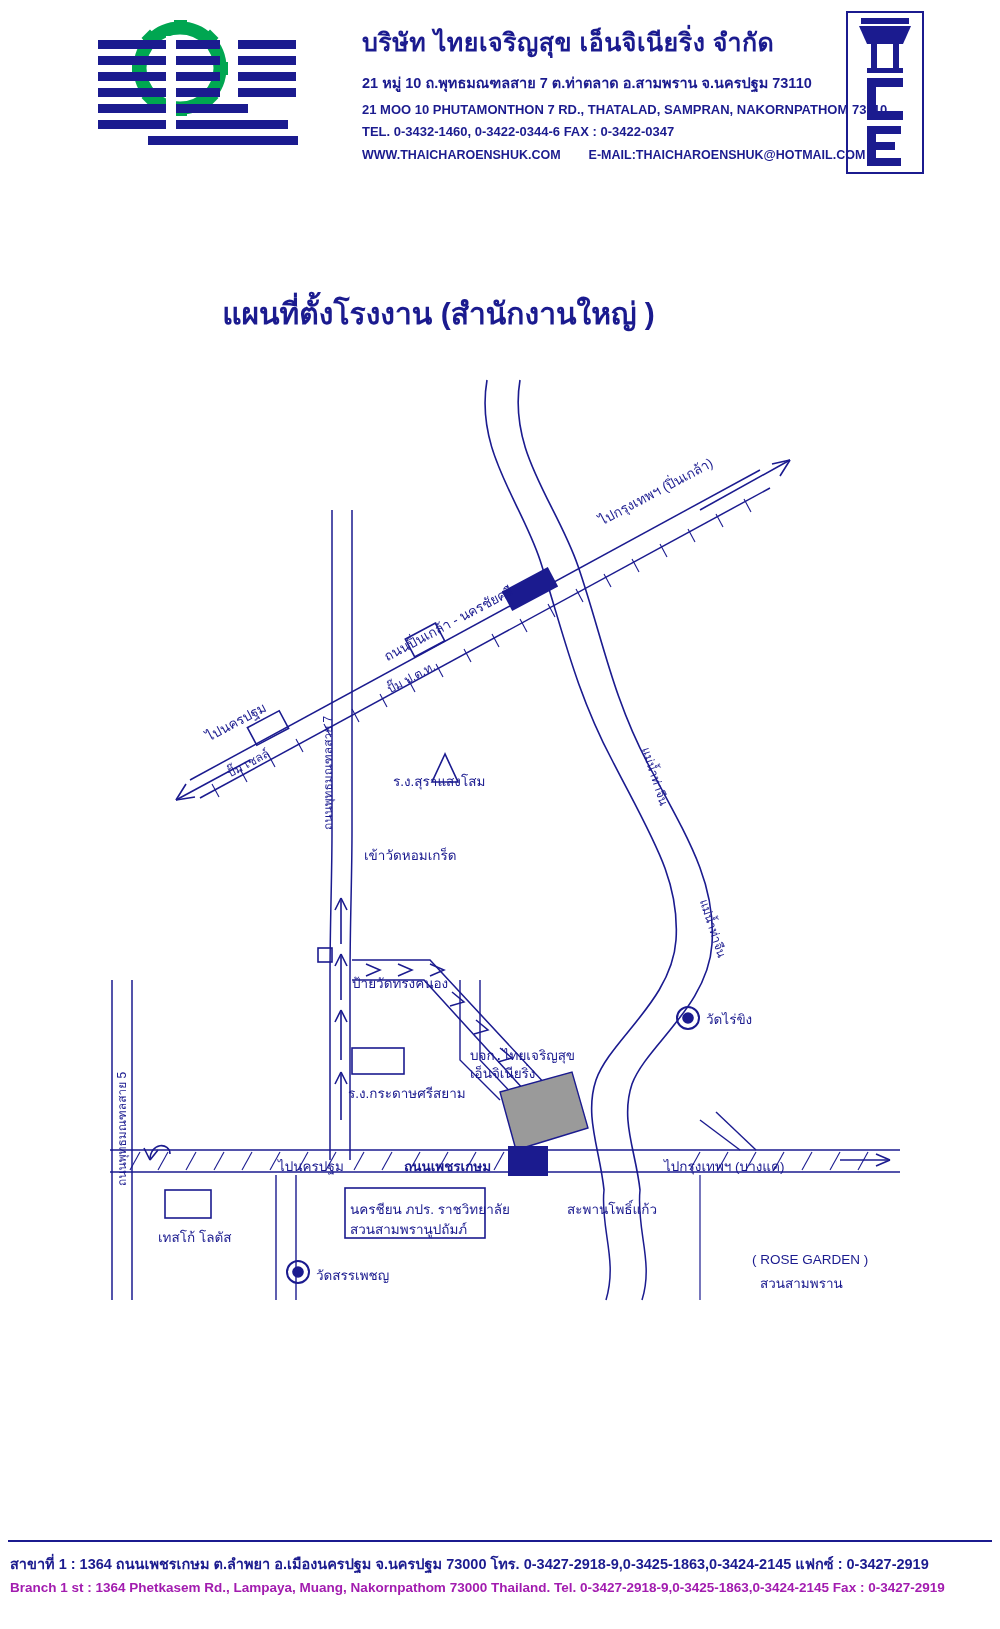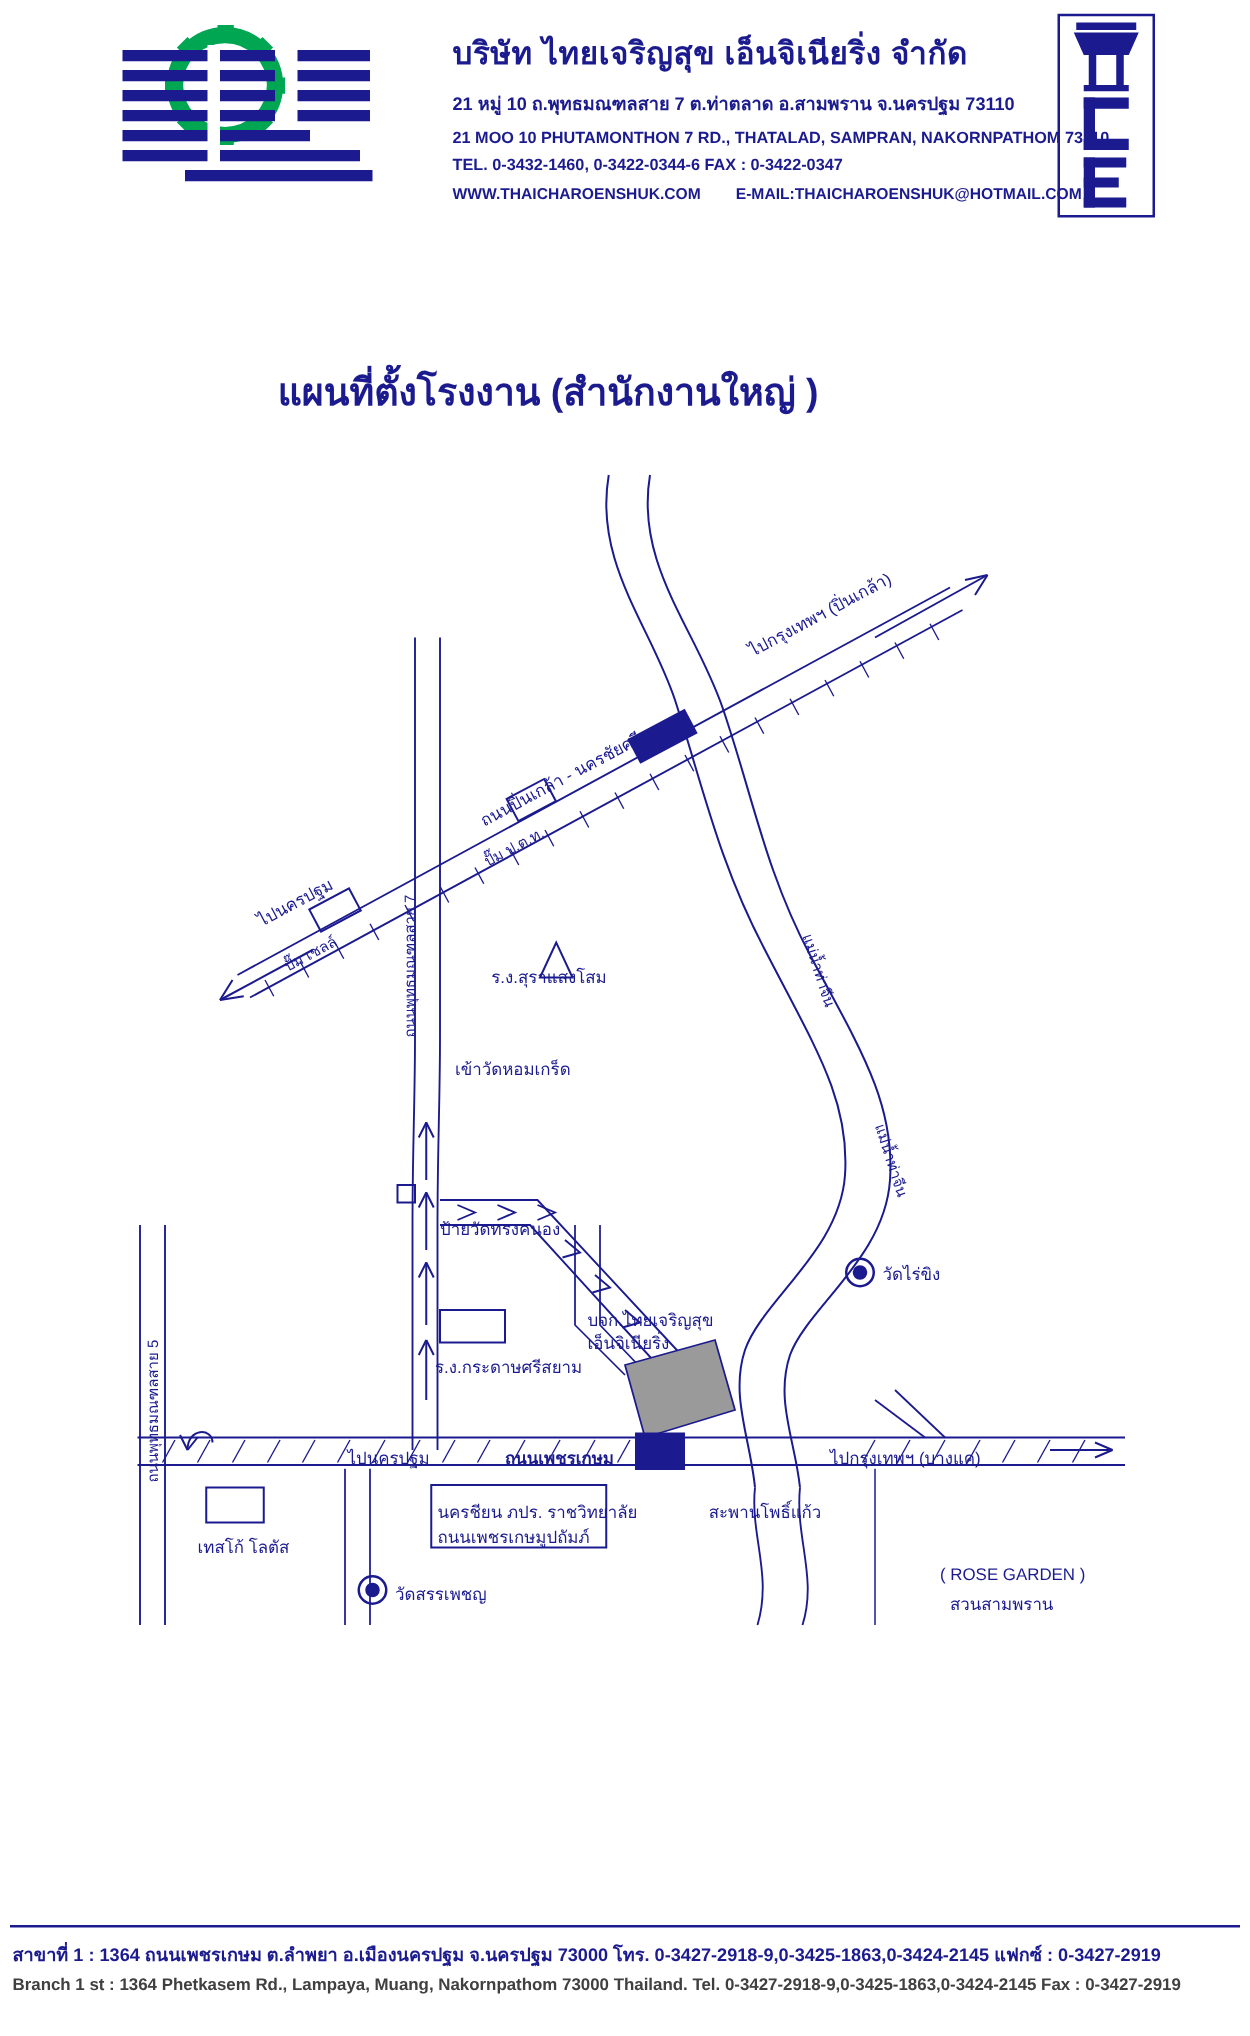--- a/index.html
+++ b/index.html
@@ -129,21 +129,21 @@
     font-size: 14.5px;
     font-weight: bold;
     color: #1b1b8f;
     white-space: nowrap;
   }
   .f-en {
     position: absolute;
     left: 10px; top: 40px;
     font-size: 13.5px;
     font-weight: bold;
-    color: #404040;
+    color: #a21caf;
     white-space: nowrap;
   }
 </style>
 </head>
 <body>
 
 <div class="page">
 
   <div class="header">
 
@@ -392,41 +392,41 @@
     <div class="mlabel sm" style="left:704px; top:530px; transform:rotate(72deg); transform-origin:left center;">แม่น้ำท่าจีน</div>
 
     <div class="mlabel sm" style="left:318px; top:470px; transform:rotate(-90deg); transform-origin:left top;">ถนนพุทธมณฑลสาย 7</div>
 
     <div class="mlabel" style="left:364px; top:484px;">เข้าวัดหอมเกร็ด</div>
 
     <div class="mlabel" style="left:352px; top:612px;">ป้ายวัดทรงคนอง</div>
 
     <div class="mlabel" style="left:706px; top:648px;">วัดไร่ขิง</div>
 
-    <div class="mlabel" style="left:470px; top:688px; width:110px; white-space:normal; line-height:1.35;">
+    <div class="mlabel" style="left:470px; top:688px; width:110px; white-space:normal; line-height:1.35;font-family:Liberation Mono, monospace;">
       <span>บจก.ไทยเจริญสุข เอ็นจิเนียริ่ง</span>
     </div>
 
     <div class="mlabel" style="left:348px; top:722px;">ร.ง.กระดาษศรีสยาม</div>
 
     <div class="mlabel" style="left:278px; top:795px;">ไปนครปฐม</div>
 
     <div class="mlabel" style="left:404px; top:795px;font-weight:bold;">ถนนเพชรเกษม</div>
 
     <div class="mlabel" style="left:664px; top:795px;">ไปกรุงเทพฯ (บางแค)</div>
 
     <div class="mlabel" style="left:567px; top:838px;">สะพานโพธิ์แก้ว</div>
 
     <div class="mlabel sm" style="left:112px; top:826px; transform:rotate(-90deg); transform-origin:left top;">ถนนพุทธมณฑลสาย 5</div>
 
     <div class="mlabel" style="left:158px; top:866px;">เทสโก้ โลตัส</div>
 
     <div class="mlabel" style="left:350px; top:840px; line-height:1.5;">
       <span>นครชียน ภปร. ราชวิทยาลัย</span><br>
-      <span>ถนนเพชรเกษมูปถัมภ์</span>
+      <span>สวนสามพรานูปถัมภ์</span>
     </div>
 
     <div class="mlabel" style="left:316px; top:904px;">วัดสรรเพชญ</div>
 
     <div class="mlabel" style="left:760px; top:864px;margin-top:48px;">สวนสามพราน</div>
 
     <div class="mlabel" style="left:752px; top:892px;">( ROSE GARDEN )</div>
   </div>
 
   <div class="footer">

